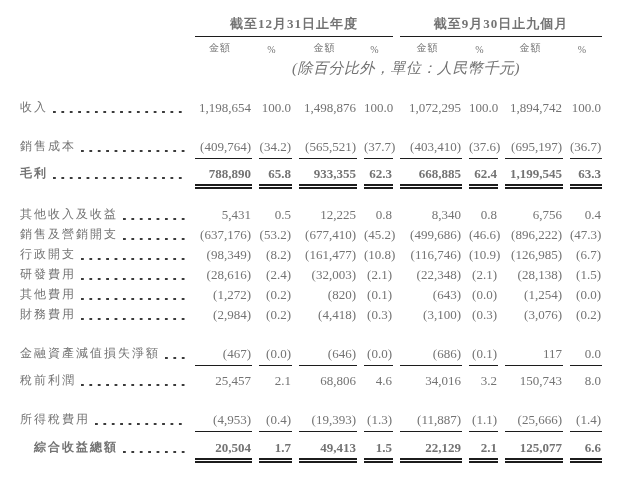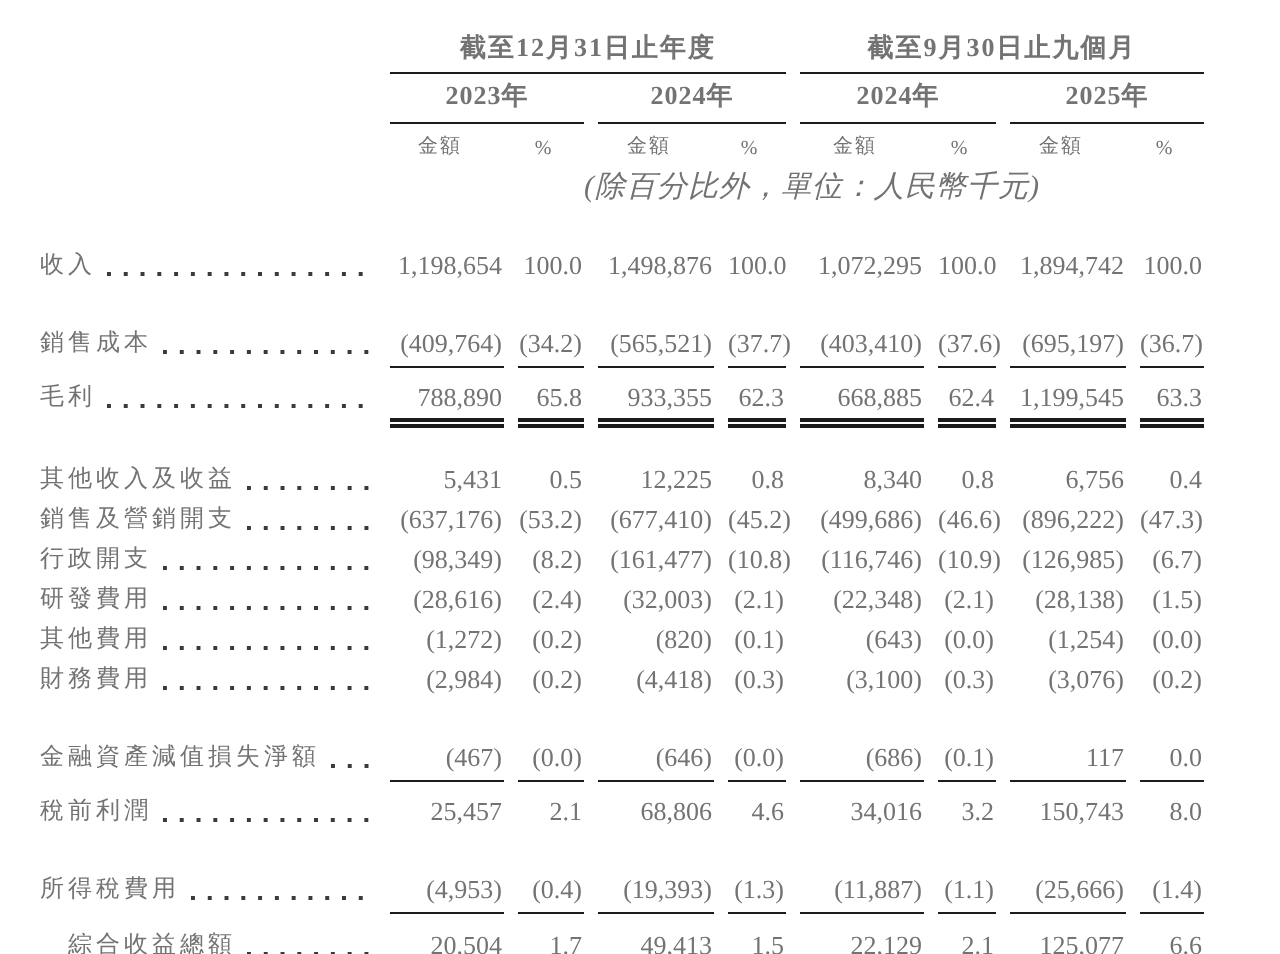--- a/index.html
+++ b/index.html
@@ -31,21 +31,21 @@
   
   tr.r{height:20px;}
   tr.r.tall{height:22px;}
   tr.sp td{padding:0;}
   .num .v{
     margin-left:7px;text-align:right;padding:0 1px 2px 0;
     font-size:13px;white-space:nowrap;
   }
   tr.ul .num .v{border-bottom:1.5px solid #1c1c1c;padding-bottom:3px;margin-top:21px;}
   tr.dul .num .v{border-bottom:5px double #1c1c1c;padding-bottom:2px;}
-  tr.bold .num .v, tr.bold .lbl .lw{font-weight:normal;}
+  tr.bold .num .v, tr.bold .lbl .lw{font-weight:bold;}
   .lbl .lw{
     display:flex;align-items:flex-end;font-size:12px;letter-spacing:2px;
     white-space:nowrap;padding-bottom:2px;
   }
   tr.ul .lbl .lw{padding-bottom:3px;border-bottom:1.5px solid transparent;}
   tr.dul .lbl .lw{padding-bottom:2px;border-bottom:5px double transparent;}
   .lw .t{flex:0 0 auto;}
   .leader{
     flex:1 1 auto;height:6px;margin:0 2px 1px 5px;
     background-image:radial-gradient(circle 1.2px at 1.5px 3px,#3a3a3a 98%,transparent 100%);
@@ -72,35 +72,20 @@
   <thead>
     <tr class="grp-row">
       <td></td>
       <th class="grp" colspan="4">
             <div>截至12月31日止年度</div>
           </th>
       <th class="grp" colspan="4">
             <div>截至9月30日止九個月</div>
           </th>
     </tr>
-    <tr class="yr-row">
-      <td></td>
-      <th class="yr" colspan="2">
-            <div>2023年</div>
-          </th>
-      <th class="yr" colspan="2">
-            <div>2024年</div>
-          </th>
-      <th class="yr" colspan="2">
-            <div>2024年</div>
-          </th>
-      <th class="yr" colspan="2">
-            <div>2025年</div>
-          </th>
-    </tr>
     <tr class="ch-row">
       <td></td>
       <th class="ch">金額</th>
       <th class="ch">%</th>
       <th class="ch">金額</th>
       <th class="ch">%</th>
       <th class="ch">金額</th>
       <th class="ch">%</th>
       <th class="ch">金額</th>
       <th class="ch">%</th>

